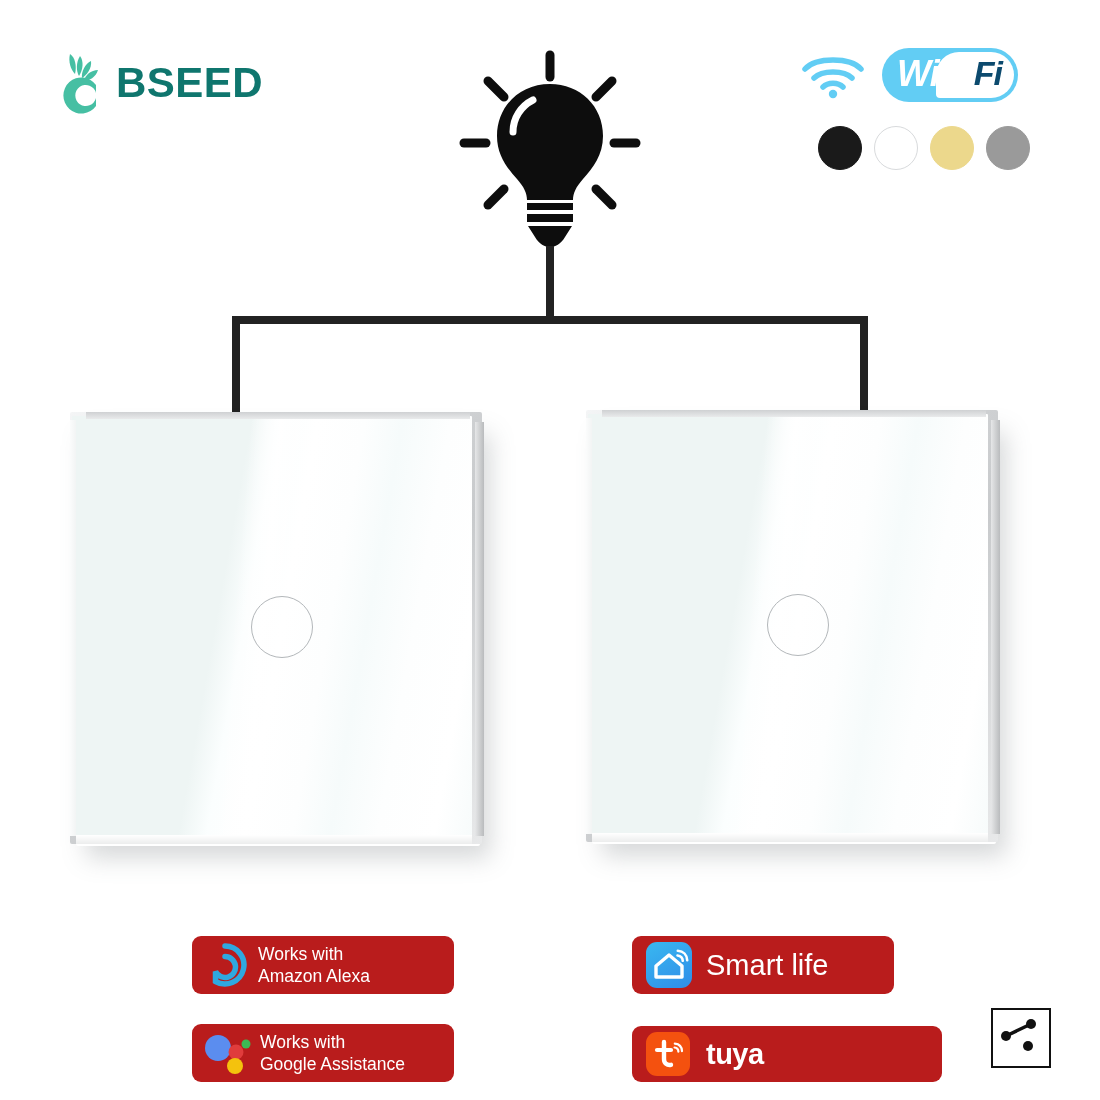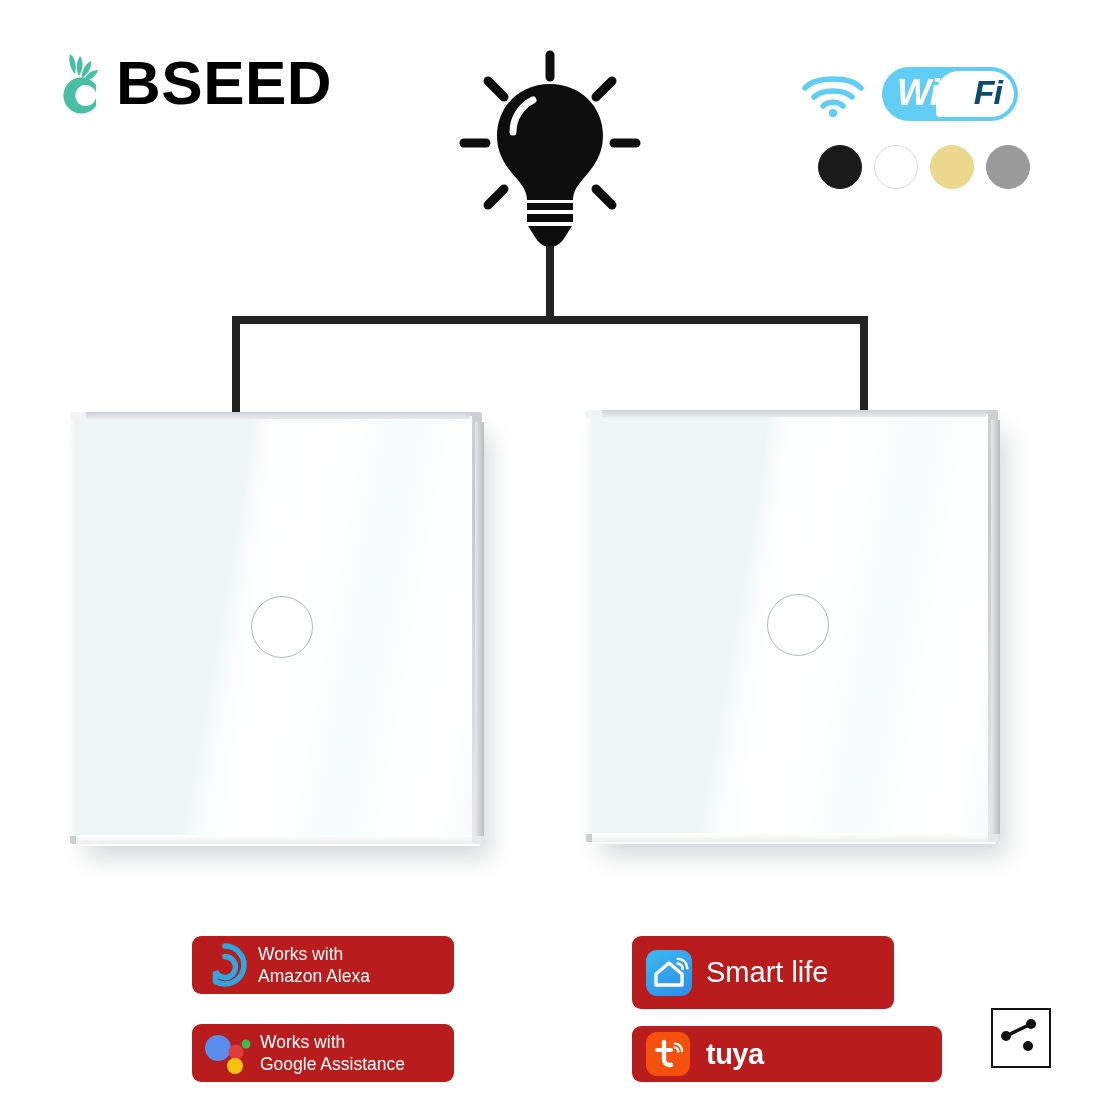--- a/index.html
+++ b/index.html
@@ -22,45 +22,45 @@
   #brand-logo {
     position: absolute;
     left: 56px;
     top: 52px;
     display: flex;
     align-items: center;
     gap: 6px;
   }
   #brand-logo .mark { width: 54px; height: 62px; display: block; }
   #brand-logo .wordmark {
-    font-size: 62px;
+    font-size: 42px;
     font-weight: bold;
     letter-spacing: 0.5px;
-    color: #000000;
+    color: #0f766e;
     line-height: 1;
     font-family: "Liberation Sans", sans-serif;
   }
 
   
   #bulb-icon {
     position: absolute;
     left: 455px;
     top: 48px;
     width: 190px;
     height: 205px;
   }
 
   
   #wiring { position: absolute; left: 0; top: 0; width: 1100px; height: 440px; }
 
   
   #wifi-cluster {
     position: absolute;
     left: 800px;
-    top: 63px;
+    top: 44px;
     width: 230px;
   }
   #wifi-row { display: flex; align-items: center; gap: 16px; height: 62px; }
   #wifi-signal-icon { width: 66px; height: 48px; display: block; }
   #wifi-word-badge {
     position: relative;
     width: 136px;
     height: 54px;
     background: #62cdf4;
     border-radius: 27px;
@@ -198,21 +198,21 @@
   .compat-badge .badge-text {
     color: #ffffff;
     font-family: "Liberation Sans", sans-serif;
     white-space: pre-line;
   }
   .badge-2line .badge-text { font-size: 17.5px; line-height: 1.28; }
   .badge-1line .badge-text { font-size: 29px; line-height: 1; }
 
   #badge-alexa   { left: 192px; top: 936px; width: 262px; height: 58px; padding-left: 10px; }
   #badge-google  { left: 192px; top: 1024px; width: 262px; height: 58px; padding-left: 10px; }
-  #badge-smartlife { left: 632px; top: 936px; width: 262px; height: 73px; padding-left: 14px; }
+  #badge-smartlife { left: 632px; top: 936px; width: 262px; height: 58px; padding-left: 14px; }
   #badge-tuya     { left: 632px; top: 1026px; width: 310px; height: 56px; padding-left: 14px; }
 
   .badge-alexa-ring { width: 46px; height: 46px; }
   .badge-google-dots { width: 50px; height: 46px; }
   .badge-sl-icon { width: 46px; height: 46px; border-radius: 11px;
      background: linear-gradient(150deg,#39b8f0 0%, #2f8ce8 100%); position: relative; }
   .badge-tuya-icon { width: 44px; height: 44px; border-radius: 11px;
      background: #f4510f; position: relative; }
   .tuya-word {
     color: #f4510f;

